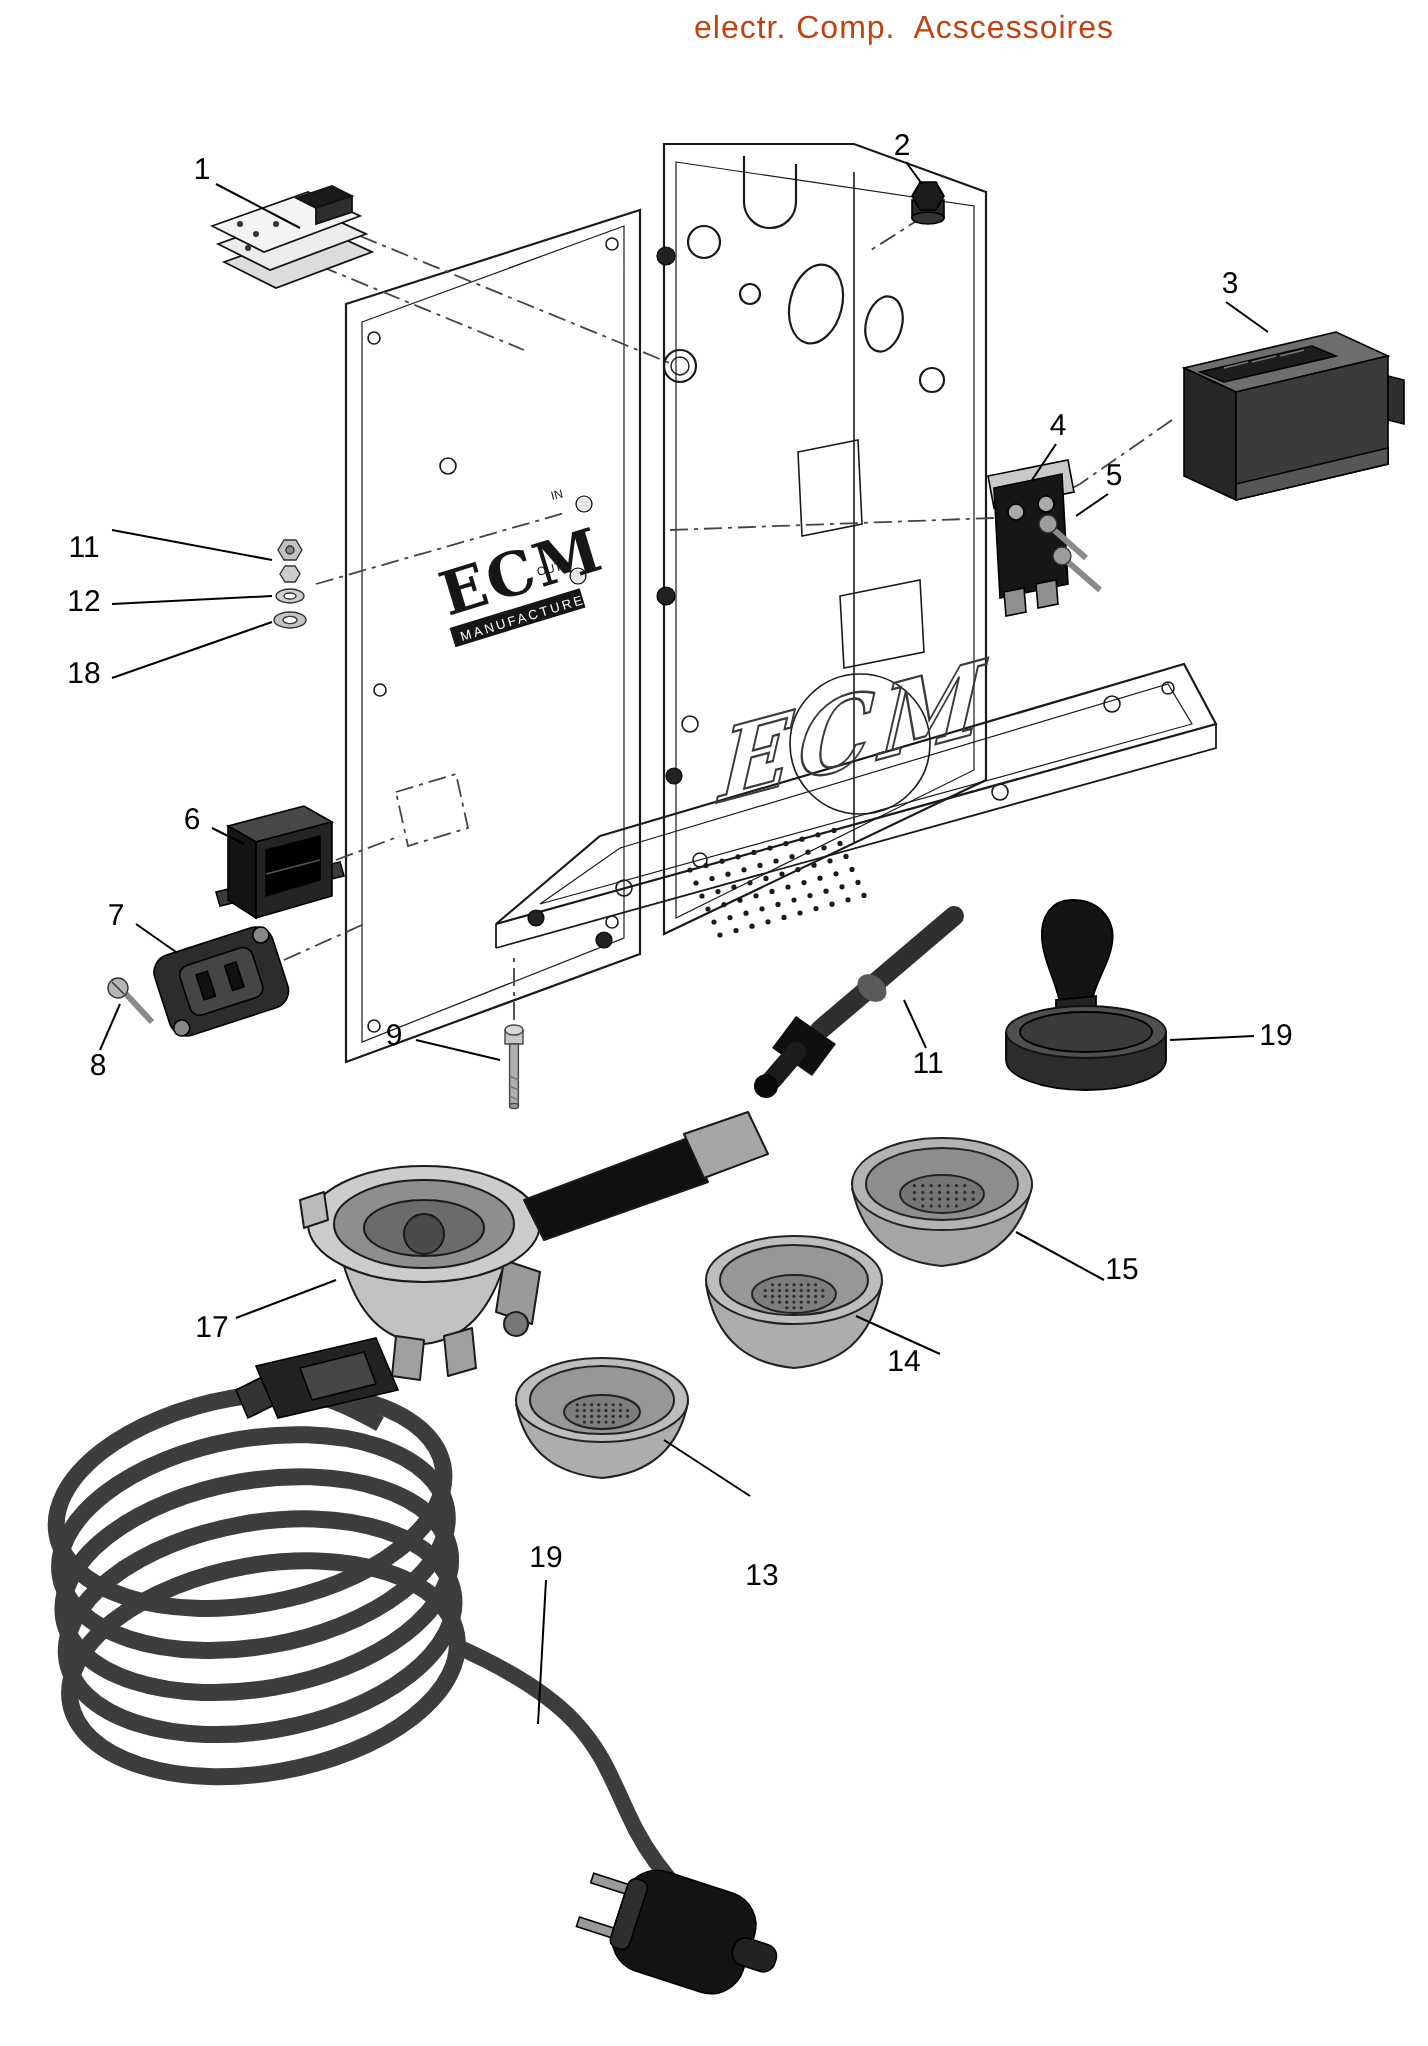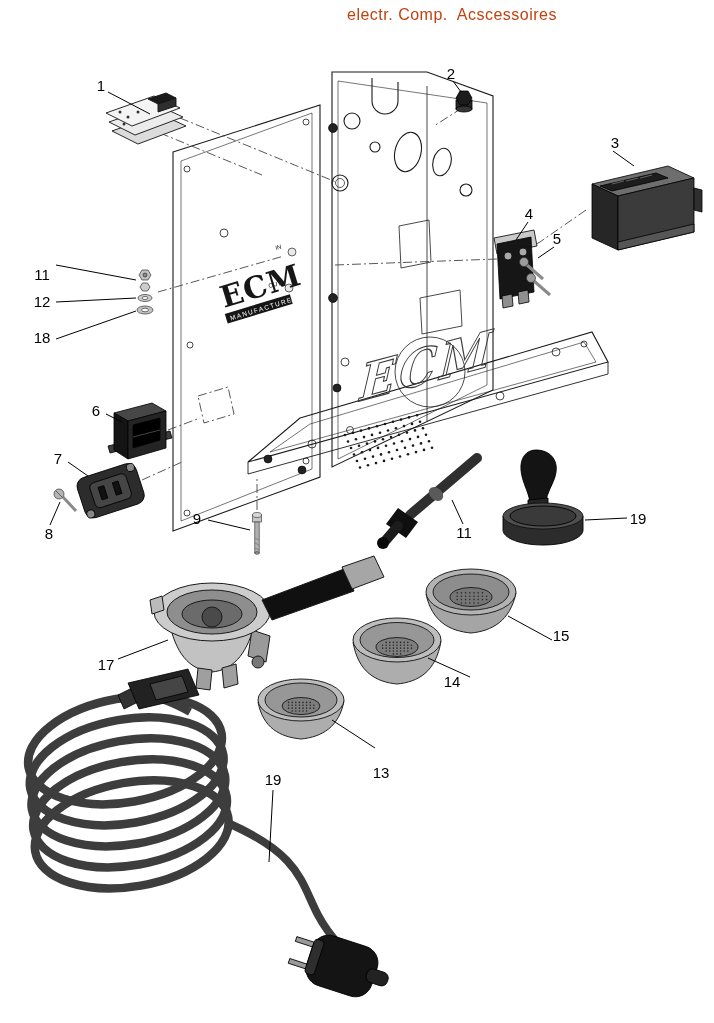--- a/index.html
+++ b/index.html
@@ -451,20 +451,20 @@
   <span class="callout" style="left:615px;top:142px">3</span>
   <span class="callout" style="left:529px;top:213px">4</span>
   <span class="callout" style="left:557px;top:238px">5</span>
   <span class="callout" style="left:96px;top:410px">6</span>
   <span class="callout" style="left:58px;top:458px">7</span>
   <span class="callout" style="left:49px;top:533px">8</span>
   <span class="callout" style="left:197px;top:518px">9</span>
   <span class="callout" style="left:42px;top:301px">12</span>
   <span class="callout" style="left:42px;top:274px">11</span>
   <span class="callout" style="left:106px;top:664px">17</span>
-  <span class="callout" style="left:381px;top:772px">13</span>
+  <span class="callout" style="left:381px;top:788px">13</span>
   <span class="callout" style="left:452px;top:681px">14</span>
   <span class="callout" style="left:561px;top:635px">15</span>
   <span class="callout" style="left:638px;top:518px">19</span>
   <span class="callout" style="left:464px;top:532px">11</span>
   <span class="callout" style="left:42px;top:337px">18</span>
   <span class="callout" style="left:273px;top:779px">19</span>
 </div>
 
 </body></html>

